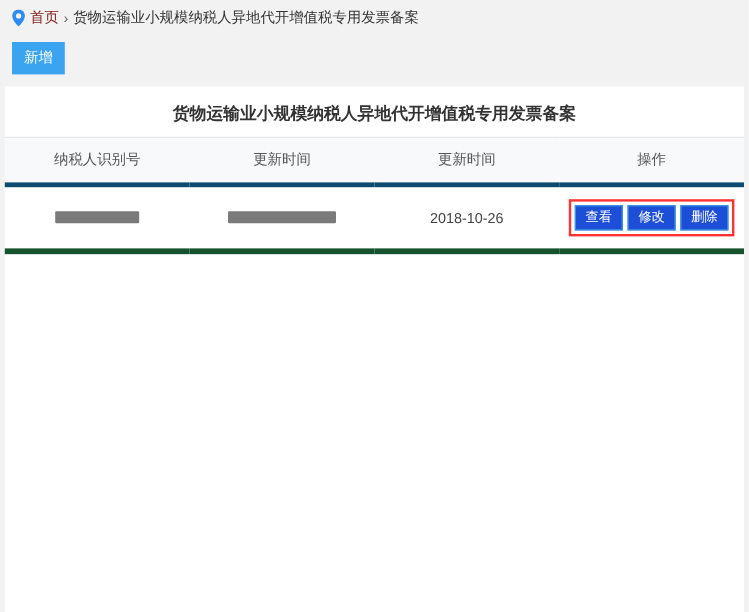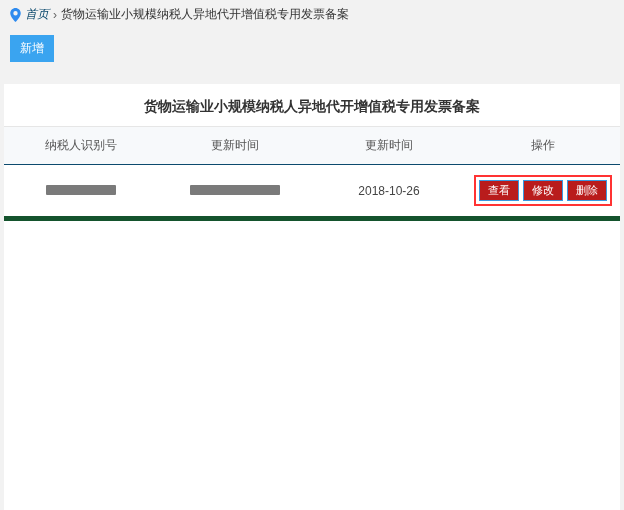--- a/index.html
+++ b/index.html
@@ -15,25 +15,25 @@
     align-items: center;
     padding: 6px 10px;
     font-size: 12px;
     color: #333;
   }
   .breadcrumb .loc-icon {
     color: #2e8bef;
     margin-right: 4px;
     display: inline-flex;
   }
-  .breadcrumb a { color: #0c4a6e; text-decoration: none; font-style: italic; }
+  .breadcrumb a { color: #7f1d1d; text-decoration: none; }
   .breadcrumb .sep { margin: 0 4px; color: #666; }
   .new-btn {
     display: inline-block;
-    margin: 6px 10px 22px 10px;
+    margin: 6px 10px 10px 10px;
     background: #3aa4f0;
     color: #fff;
     border: none;
     padding: 5px 10px;
     font-size: 12px;
     cursor: pointer;
   }
   .panel {
     margin: 0 4px;
     background: #fff;
@@ -50,21 +50,21 @@
     border-collapse: collapse;
     table-layout: fixed;
   }
   thead th {
     background: #f7f9fb;
     color: #555;
     font-weight: normal;
     font-size: 12px;
     padding: 10px 4px;
     border-top: 1px solid #e6e6e6;
-    border-bottom: 1px solid #0c4a6e;
+    border-bottom: 4px solid #0c4a6e;
     text-align: center;
   }
   tbody td {
     padding: 10px 4px;
     text-align: center;
     font-size: 12px;
     color: #444;
     border-bottom: 5px solid #14532d;
     vertical-align: middle;
   }
@@ -76,21 +76,21 @@
   }
   .redact.w1 { width: 70px; }
   .redact.w2 { width: 90px; }
   .actions-wrap {
     display: inline-flex;
     gap: 4px;
     padding: 3px;
     border: 2px solid #f33;
   }
   .act-btn {
-    background: #b91c1c;
+    background: #1d4ed8;
     color: #fff;
     border: 1px solid #3a98e0;
     padding: 3px 8px;
     font-size: 11px;
     cursor: pointer;
     line-height: 1.2;
   }
   .body-space {
     height: 300px;
     background: #fff;

